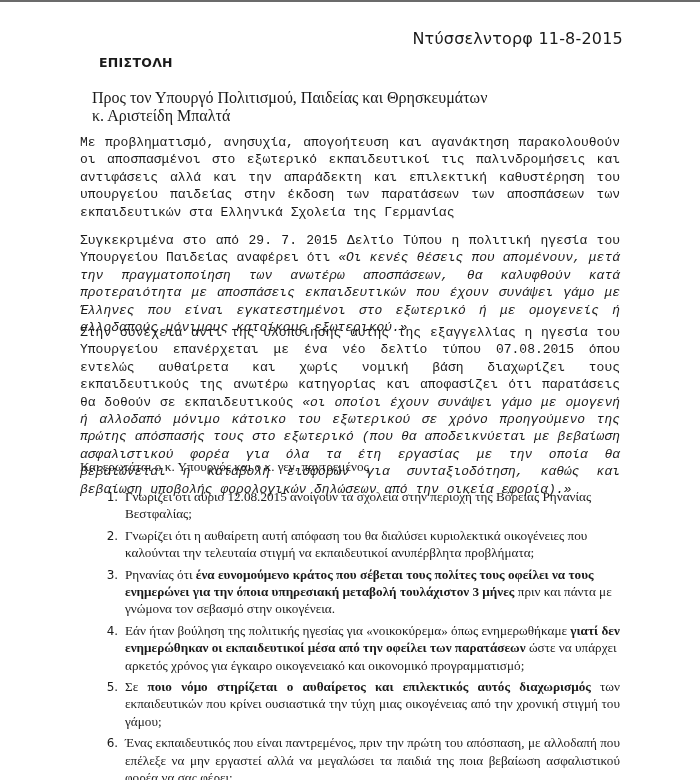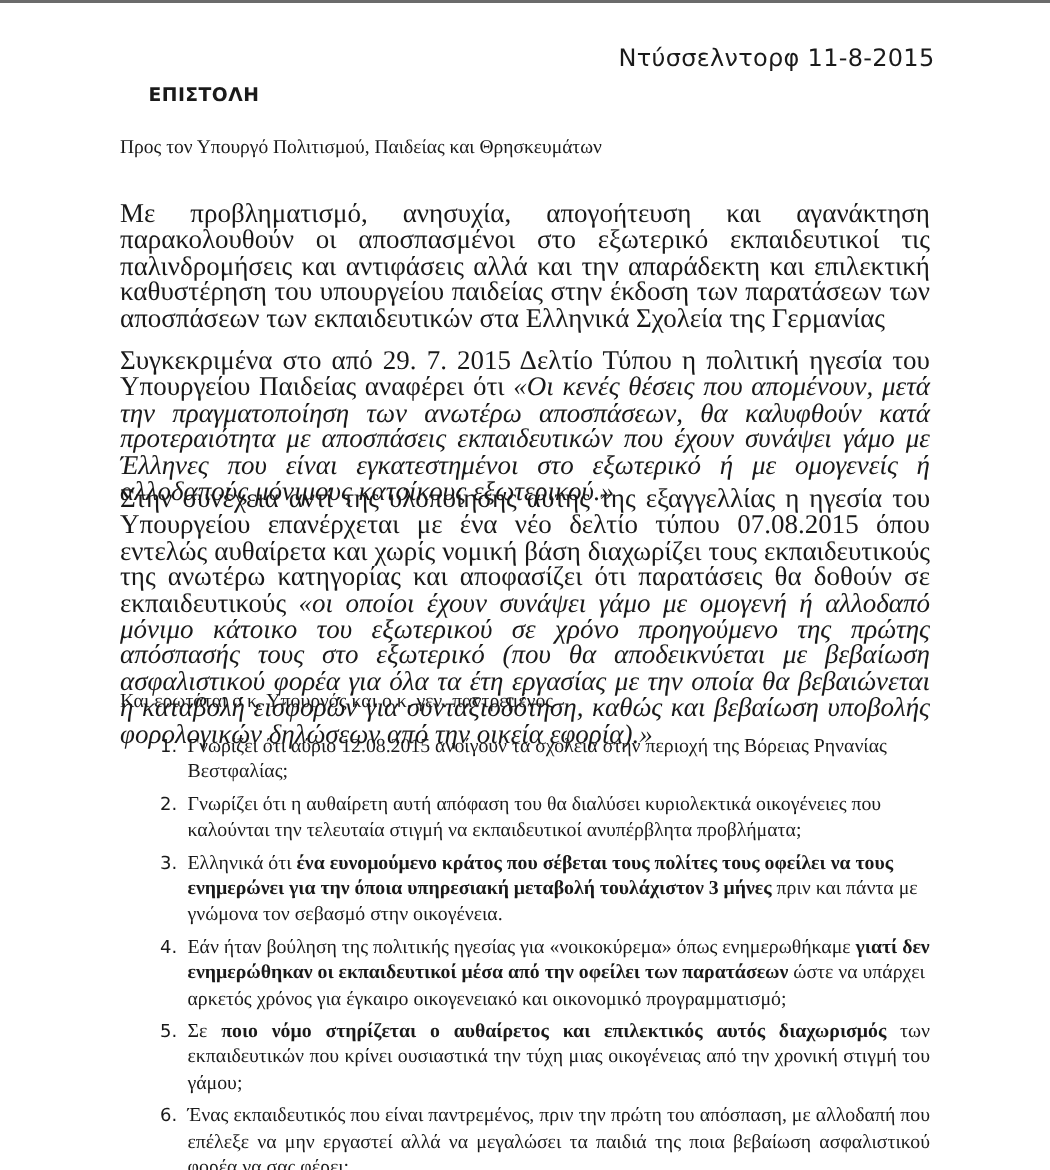--- a/index.html
+++ b/index.html
@@ -10,24 +10,24 @@
     }
     .page { position: absolute; left: 0; top: 0; width: 700px; }
     .date {
       position: absolute; top: 27px; right: 77px;
       font-family: "DejaVu Sans", sans-serif; font-size: 16px; letter-spacing: 0.2px;
     }
     .title {
       position: absolute; top: 53px; left: 80px;
       font-family: "DejaVu Sans", sans-serif; font-size: 12.5px; font-weight: bold; letter-spacing: 0.3px; margin-left: 19px;
     }
-    .addr { position: absolute; top: 87px; left: 80px; font-size: 13px; line-height: 18px; }
+    .addr { position: absolute; top: 87px; left: 92px; font-size: 16px; line-height: 18px; }
     .para {
       position: absolute; left: 80px; width: 540px;
-      font-size: 18px; line-height: 17.4px; text-align: justify;
+      font-size: 13px; line-height: 17.4px; text-align: justify; font-family: Liberation Mono, monospace;
     }
     .p1 { top: 132px; }
     .p2 { top: 212px; margin-top: 18px; }
     .p3 { top: 322px; }
     .intro { position: absolute; left: 80px; top: 457px; font-size: 13.2px; }
     ol.questions {
       position: absolute; left: 80px; top: 486px; width: 540px;
       margin: 0; padding: 0 0 0 42px; box-sizing: border-box;
       font-size: 13.2px; line-height: 17.4px;
     }
@@ -39,36 +39,37 @@
   </style>
 </head>
 <body>
 
 <div class="page">
   <div class="date">Ντύσσελντορφ 11-8-2015</div>
   <div class="title">ΕΠΙΣΤΟΛΗ</div>
 
   <div class="addr">
     <div>Προς τον Υπουργό Πολιτισμού, Παιδείας και Θρησκευμάτων</div>
+    <div>κ. Αριστείδη Μπαλτά</div>
   </div>
 
   <div class="para p1">Με προβληματισμό, ανησυχία, απογοήτευση και αγανάκτηση παρακολουθούν οι αποσπασμένοι στο εξωτερικό εκπαιδευτικοί τις παλινδρομήσεις και αντιφάσεις αλλά και την απαράδεκτη και επιλεκτική καθυστέρηση του υπουργείου παιδείας στην έκδοση των παρατάσεων των αποσπάσεων των εκπαιδευτικών στα Ελληνικά Σχολεία της Γερμανίας</div>
 
   <div class="para p2">
     <span>Συγκεκριμένα στο από 29. 7. 2015 Δελτίο Τύπου η πολιτική ηγεσία του Υπουργείου Παιδείας αναφέρει ότι </span><i>«Οι κενές θέσεις που απομένουν, μετά την πραγματοποίηση των ανωτέρω αποσπάσεων, θα καλυφθούν κατά προτεραιότητα με αποσπάσεις εκπαιδευτικών που έχουν συνάψει γάμο με Έλληνες που είναι εγκατεστημένοι στο εξωτερικό ή με ομογενείς ή αλλοδαπούς μόνιμους κατοίκους εξωτερικού.»</i>
   </div>
 
   <div class="para p3">
     <span>Στην συνέχεια αντί της υλοποίησης αυτής της εξαγγελλίας η ηγεσία του Υπουργείου επανέρχεται με ένα νέο δελτίο τύπου 07.08.2015 όπου εντελώς αυθαίρετα και χωρίς νομική βάση διαχωρίζει τους εκπαιδευτικούς της ανωτέρω κατηγορίας και αποφασίζει ότι παρατάσεις θα δοθούν σε εκπαιδευτικούς </span><i>«οι οποίοι έχουν συνάψει γάμο με ομογενή ή αλλοδαπό μόνιμο κάτοικο του εξωτερικού σε χρόνο προηγούμενο της πρώτης απόσπασής τους στο εξωτερικό (που θα αποδεικνύεται με βεβαίωση ασφαλιστικού φορέα για όλα τα έτη εργασίας με την οποία θα βεβαιώνεται η καταβολή εισφορών για συνταξιοδότηση, καθώς και βεβαίωση υποβολής φορολογικών δηλώσεων από την οικεία εφορία).»</i>
   </div>
 
   <div class="intro">Και ερωτάται ο κ. Υπουργός και ο κ. γεν. παντρεμένος</div>
 
   <ol class="questions">
     <li><span>Γνωρίζει ότι αύριο 12.08.2015 ανοίγουν τα σχολεία στην περιοχή της Βόρειας Ρηνανίας Βεστφαλίας;</span></li>
     <li><span>Γνωρίζει ότι η αυθαίρετη αυτή απόφαση του θα διαλύσει κυριολεκτικά οικογένειες που καλούνται την τελευταία στιγμή να εκπαιδευτικοί ανυπέρβλητα προβλήματα;</span></li>
-    <li><span>Ελληνικά ότι </span><b>ένα ευνομούμενο κράτος που σέβεται τους πολίτες τους οφείλει να τους ενημερώνει για την όποια υπηρεσιακή μεταβολή τουλάχιστον 3 μήνες</b><span> πριν και πάντα με γνώμονα τον σεβασμό στην οικογένεια.</span></li>
+    <li><span>Ρηνανίας ότι </span><b>ένα ευνομούμενο κράτος που σέβεται τους πολίτες τους οφείλει να τους ενημερώνει για την όποια υπηρεσιακή μεταβολή τουλάχιστον 3 μήνες</b><span> πριν και πάντα με γνώμονα τον σεβασμό στην οικογένεια.</span></li>
     <li><span>Εάν ήταν βούληση της πολιτικής ηγεσίας για «νοικοκύρεμα» όπως ενημερωθήκαμε </span><b>γιατί δεν ενημερώθηκαν οι εκπαιδευτικοί μέσα από την οφείλει των παρατάσεων</b><span> ώστε να υπάρχει αρκετός χρόνος για έγκαιρο οικογενειακό και οικονομικό προγραμματισμό;</span></li>
     <li class="just"><span>Σε </span><b>ποιο νόμο στηρίζεται ο αυθαίρετος και επιλεκτικός αυτός διαχωρισμός</b><span> των εκπαιδευτικών που κρίνει ουσιαστικά την τύχη μιας οικογένειας από την χρονική στιγμή του γάμου;</span></li>
     <li class="just"><span>Ένας εκπαιδευτικός που είναι παντρεμένος, πριν την πρώτη του απόσπαση, με αλλοδαπή που επέλεξε να μην εργαστεί αλλά να μεγαλώσει τα παιδιά της ποια βεβαίωση ασφαλιστικού φορέα να σας φέρει;</span></li>
 
   </ol>
 </div>
 
 </body></html>

